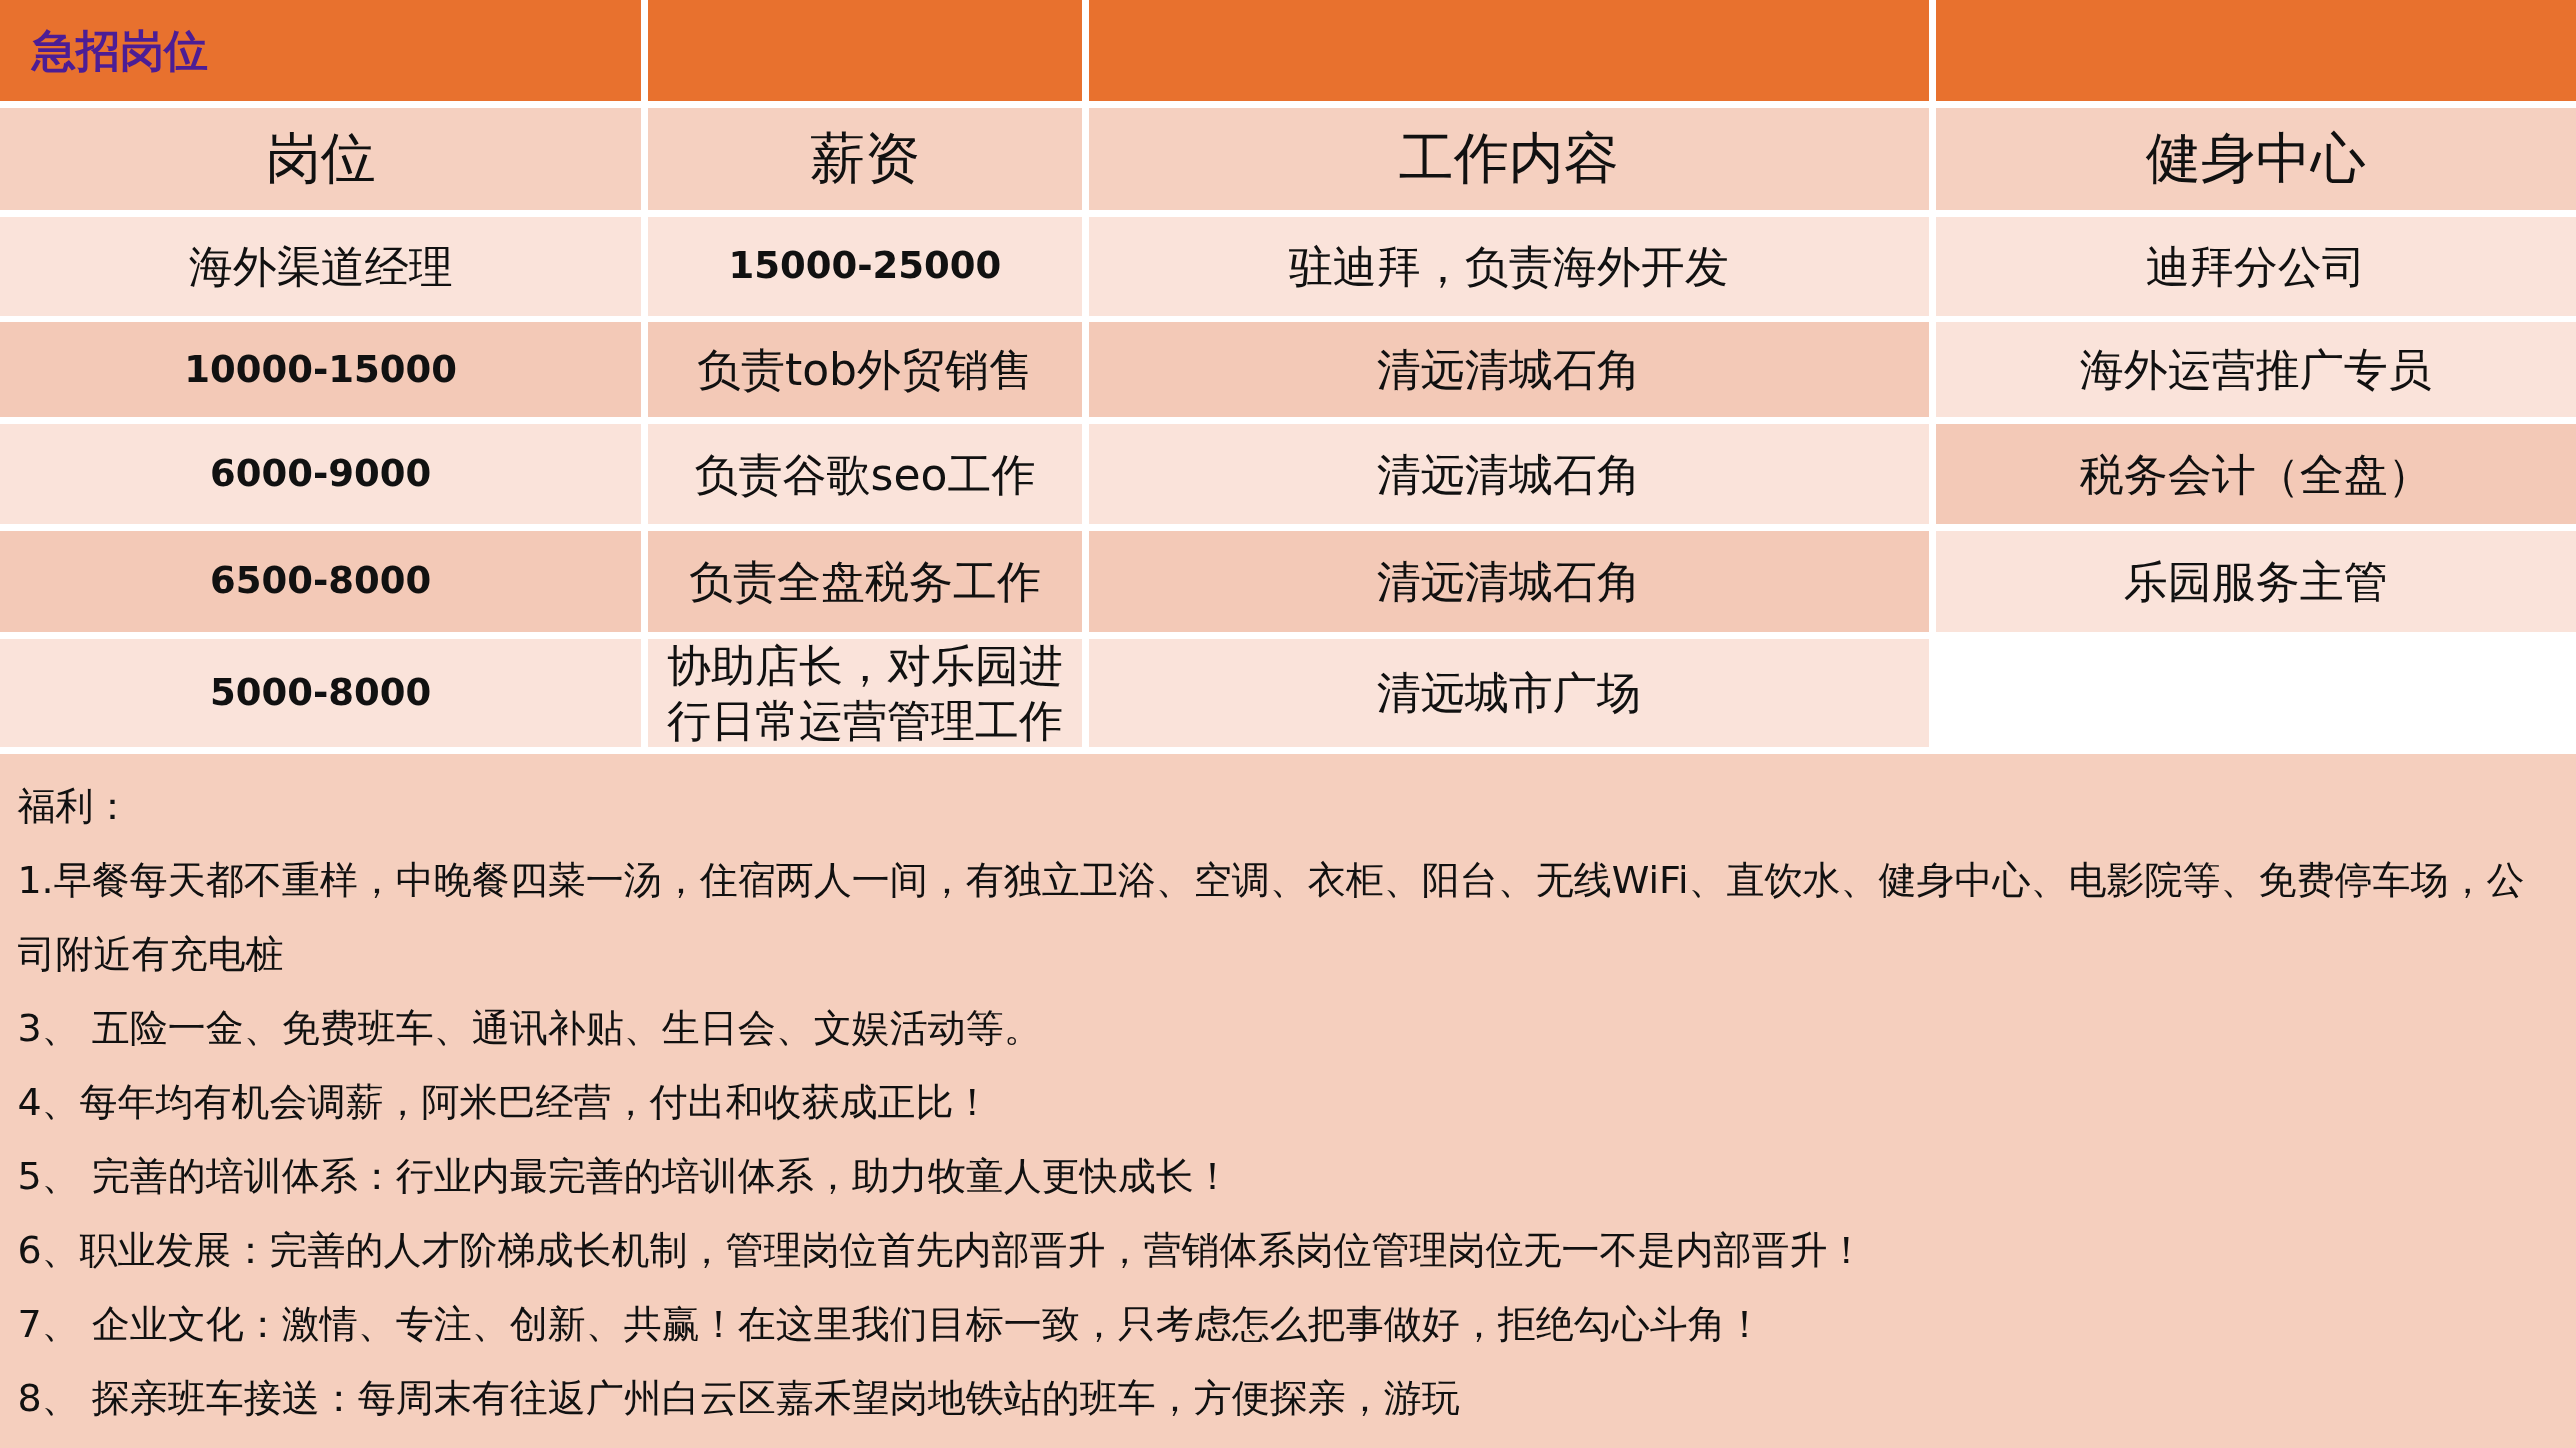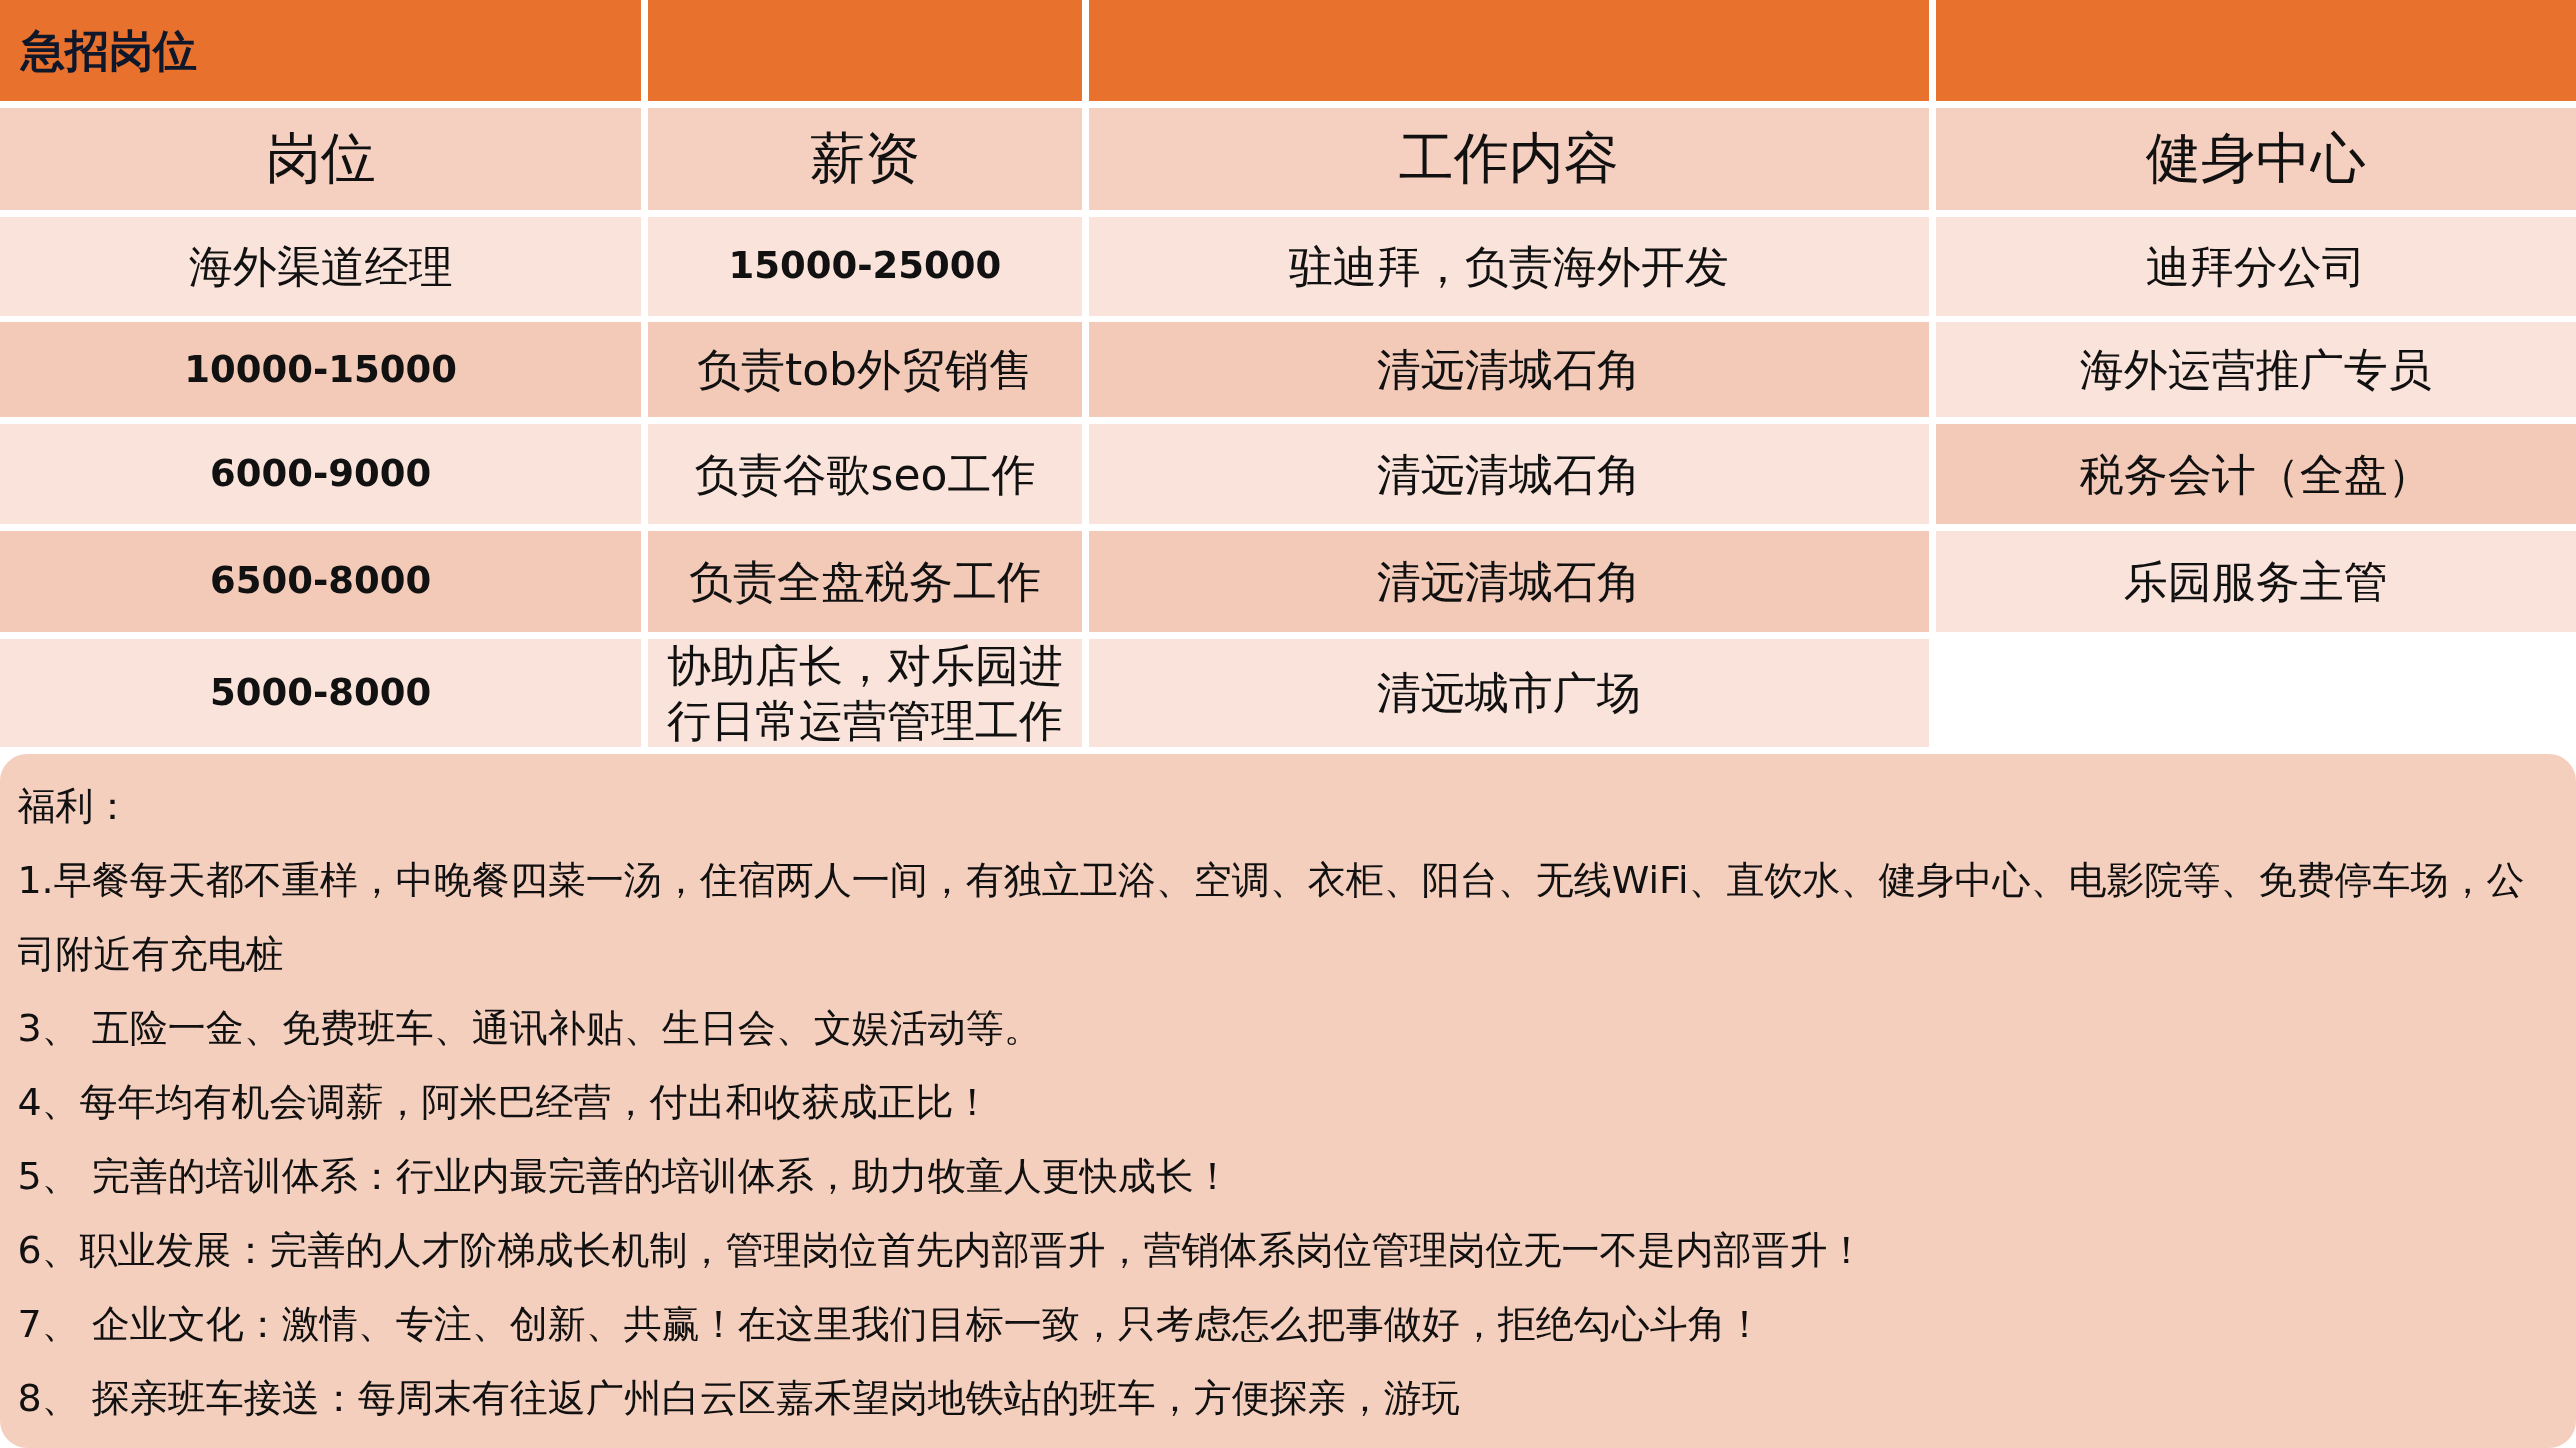--- a/index.html
+++ b/index.html
@@ -25,41 +25,40 @@
     align-items: center;
     justify-content: center;
     text-align: center;
     font-size: 44px;
     line-height: 1.25;
     padding: 0 9.7px;
     box-sizing: border-box;
   }
   .c-title {
     background: #E8712E;
-    color: #0f172a;
+    color: #4c1d95;
     justify-content: flex-start;
     align-items: center;
     font-size: 44px;
     font-weight: bold;
-    padding-left: 21px;
+    padding-left: 32px;
   }
   .c-header {
     background: #F5D0C0;
     font-size: 55px;
   }
   .row-odd  { background: #FAE3DA; }
   .row-even { background: #F3C9B7; }
   .salary { font-weight: 700; font-size: 37px; }
   .benefits {
     margin-top: 6.8px;
     height: 694px;
     background: #F5CFBE;
     box-sizing: border-box;
     padding: 15.5px 19.3px 0 17.4px;
-    border-radius: 27px;
   }
   .benefits p {
     margin: 0;
     font-size: 38px;
     line-height: 74px;
     color: #111111;
   }
 </style>
 </head>
 <body>

